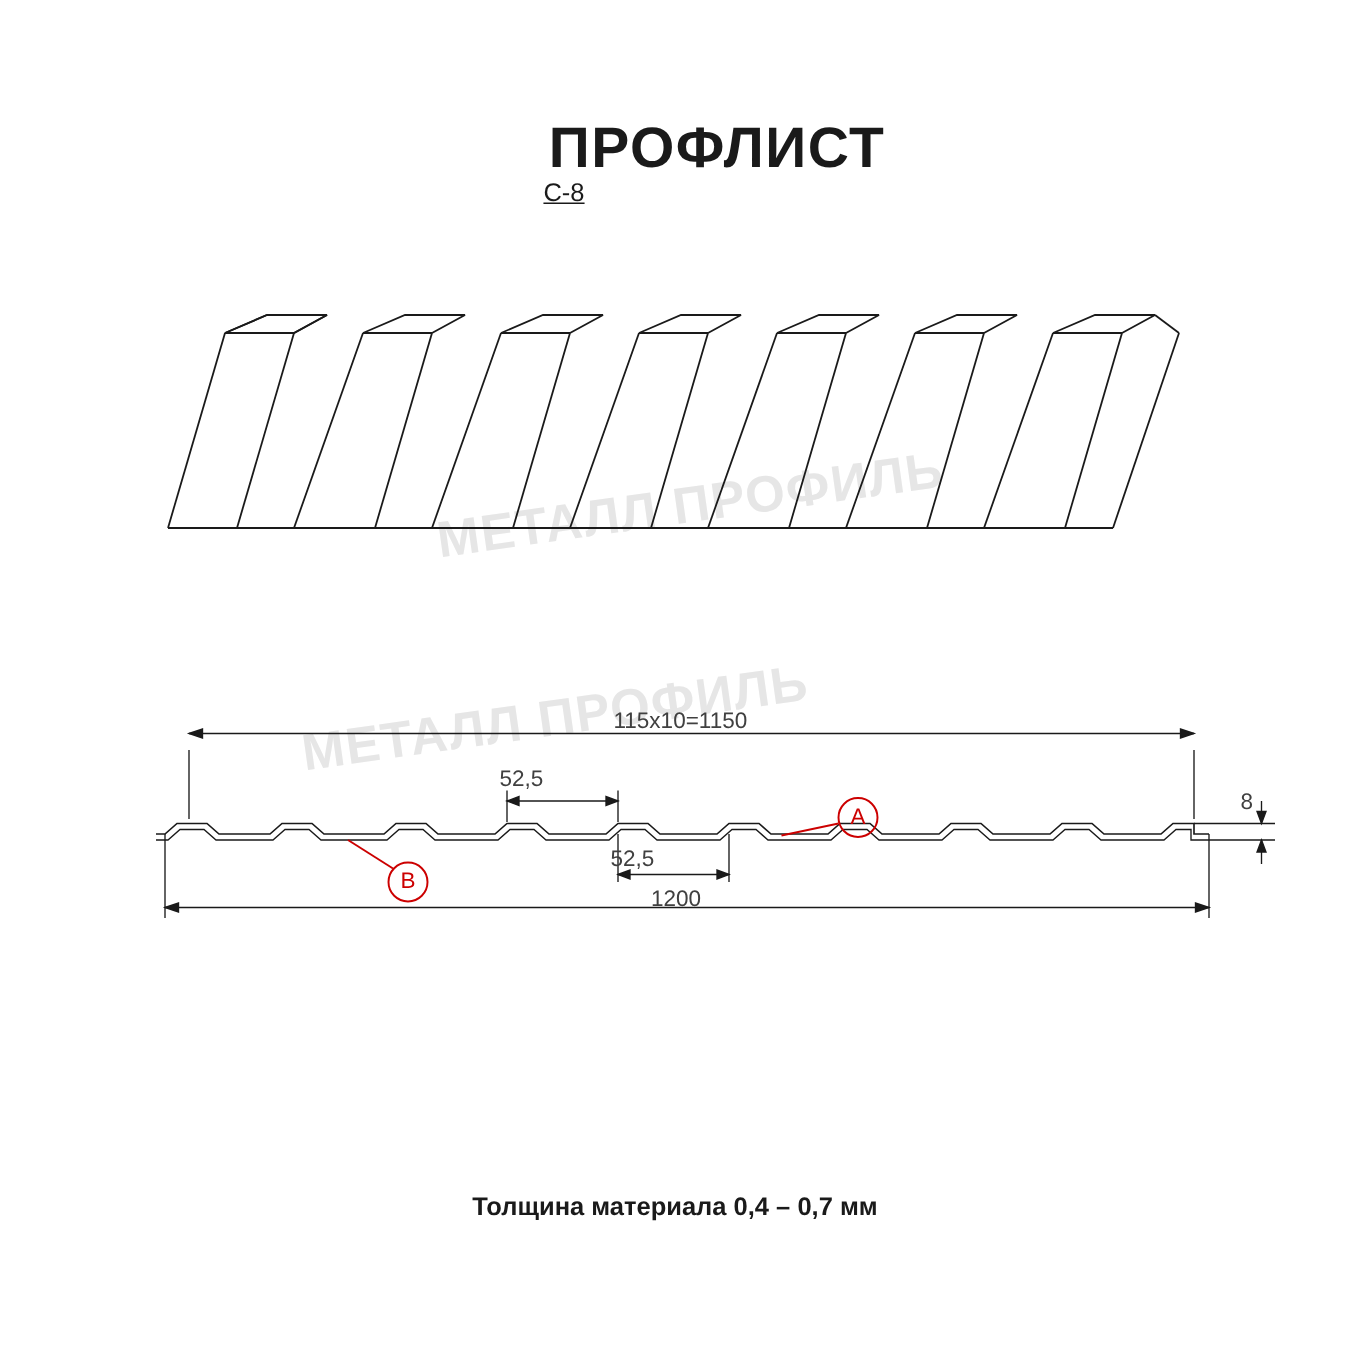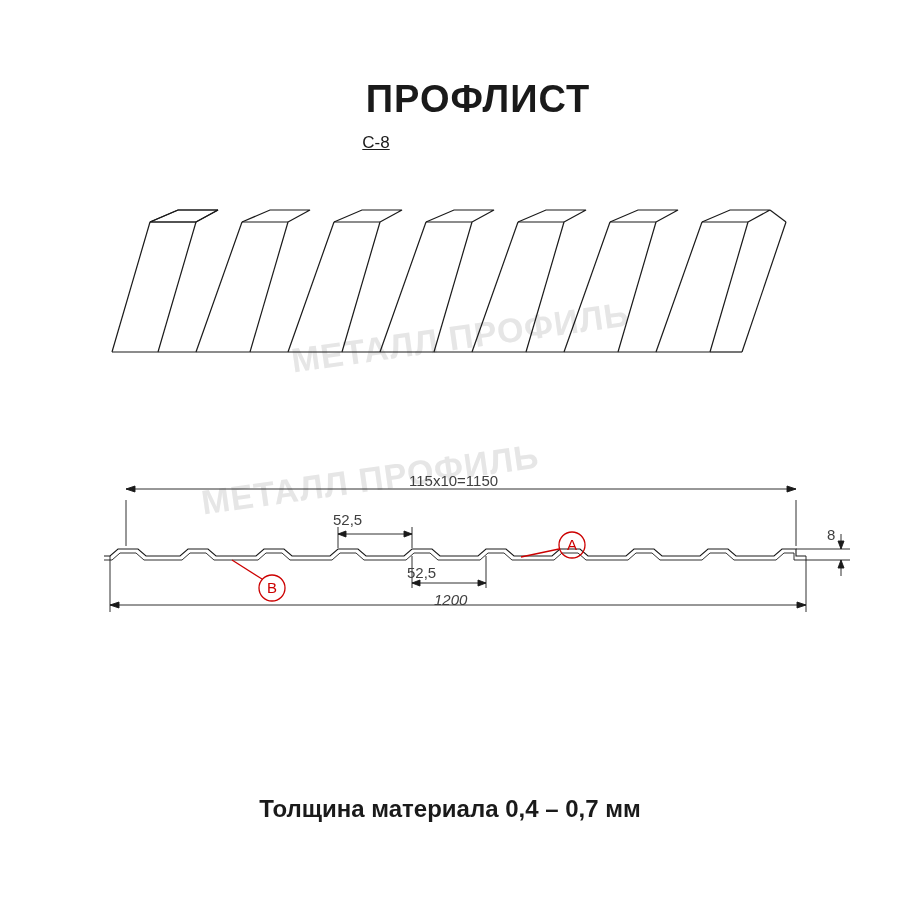--- a/index.html
+++ b/index.html
@@ -27,35 +27,35 @@
     width: 900px;
     text-align: center;
     font-size: 38px;
     font-weight: bold;
     letter-spacing: 1px;
     color: #1a1a1a;
     margin-left: 28px;
   }
   .subtitle {
     position: absolute;
-    top: 133px;
+    top: 119px;
     left: 0;
     width: 752px;
     text-align: center;
     font-size: 17px;
     color: #1a1a1a;
     text-decoration: underline;
   }
   .footer-note {
     position: absolute;
     top: 795px;
     left: 0;
     width: 900px;
     text-align: center;
-    font-size: 24px;
+    font-size: 17px;
     font-weight: bold;
     color: #1a1a1a;
   }
   svg.layer {
     position: absolute;
     top: 0;
     left: 0;
     width: 900px;
     height: 900px;
   }
@@ -226,21 +226,21 @@
       <circle cx="572" cy="545" r="13"></circle>
       <line x1="559" y1="549" x2="521" y2="557"></line>
       <circle cx="272" cy="588" r="13"></circle>
       <line x1="262" y1="579" x2="232" y2="560"></line>
     </g>
   </svg>
 
   <div class="dimtext" style="left:409px; top:472px;">115x10=1150</div>
   <div class="dimtext" style="left:333px; top:511px;">52,5</div>
   <div class="dimtext" style="left:407px; top:564px;">52,5</div>
-  <div class="dimtext" style="left:434px; top:591px;font-style:italic;">1200</div>
+  <div class="dimtext" style="left:434px; top:591px;">1200</div>
   <div class="dimtext" style="left:827px; top:526px;">8</div>
 
   <div class="balloon-label" style="left:567px; top:536px;">A</div>
   <div class="balloon-label" style="left:267px; top:579px;">B</div>
 
   <div class="footer-note">Толщина материала 0,4 – 0,7 мм</div>
 
 </div>
 
 </body></html>

